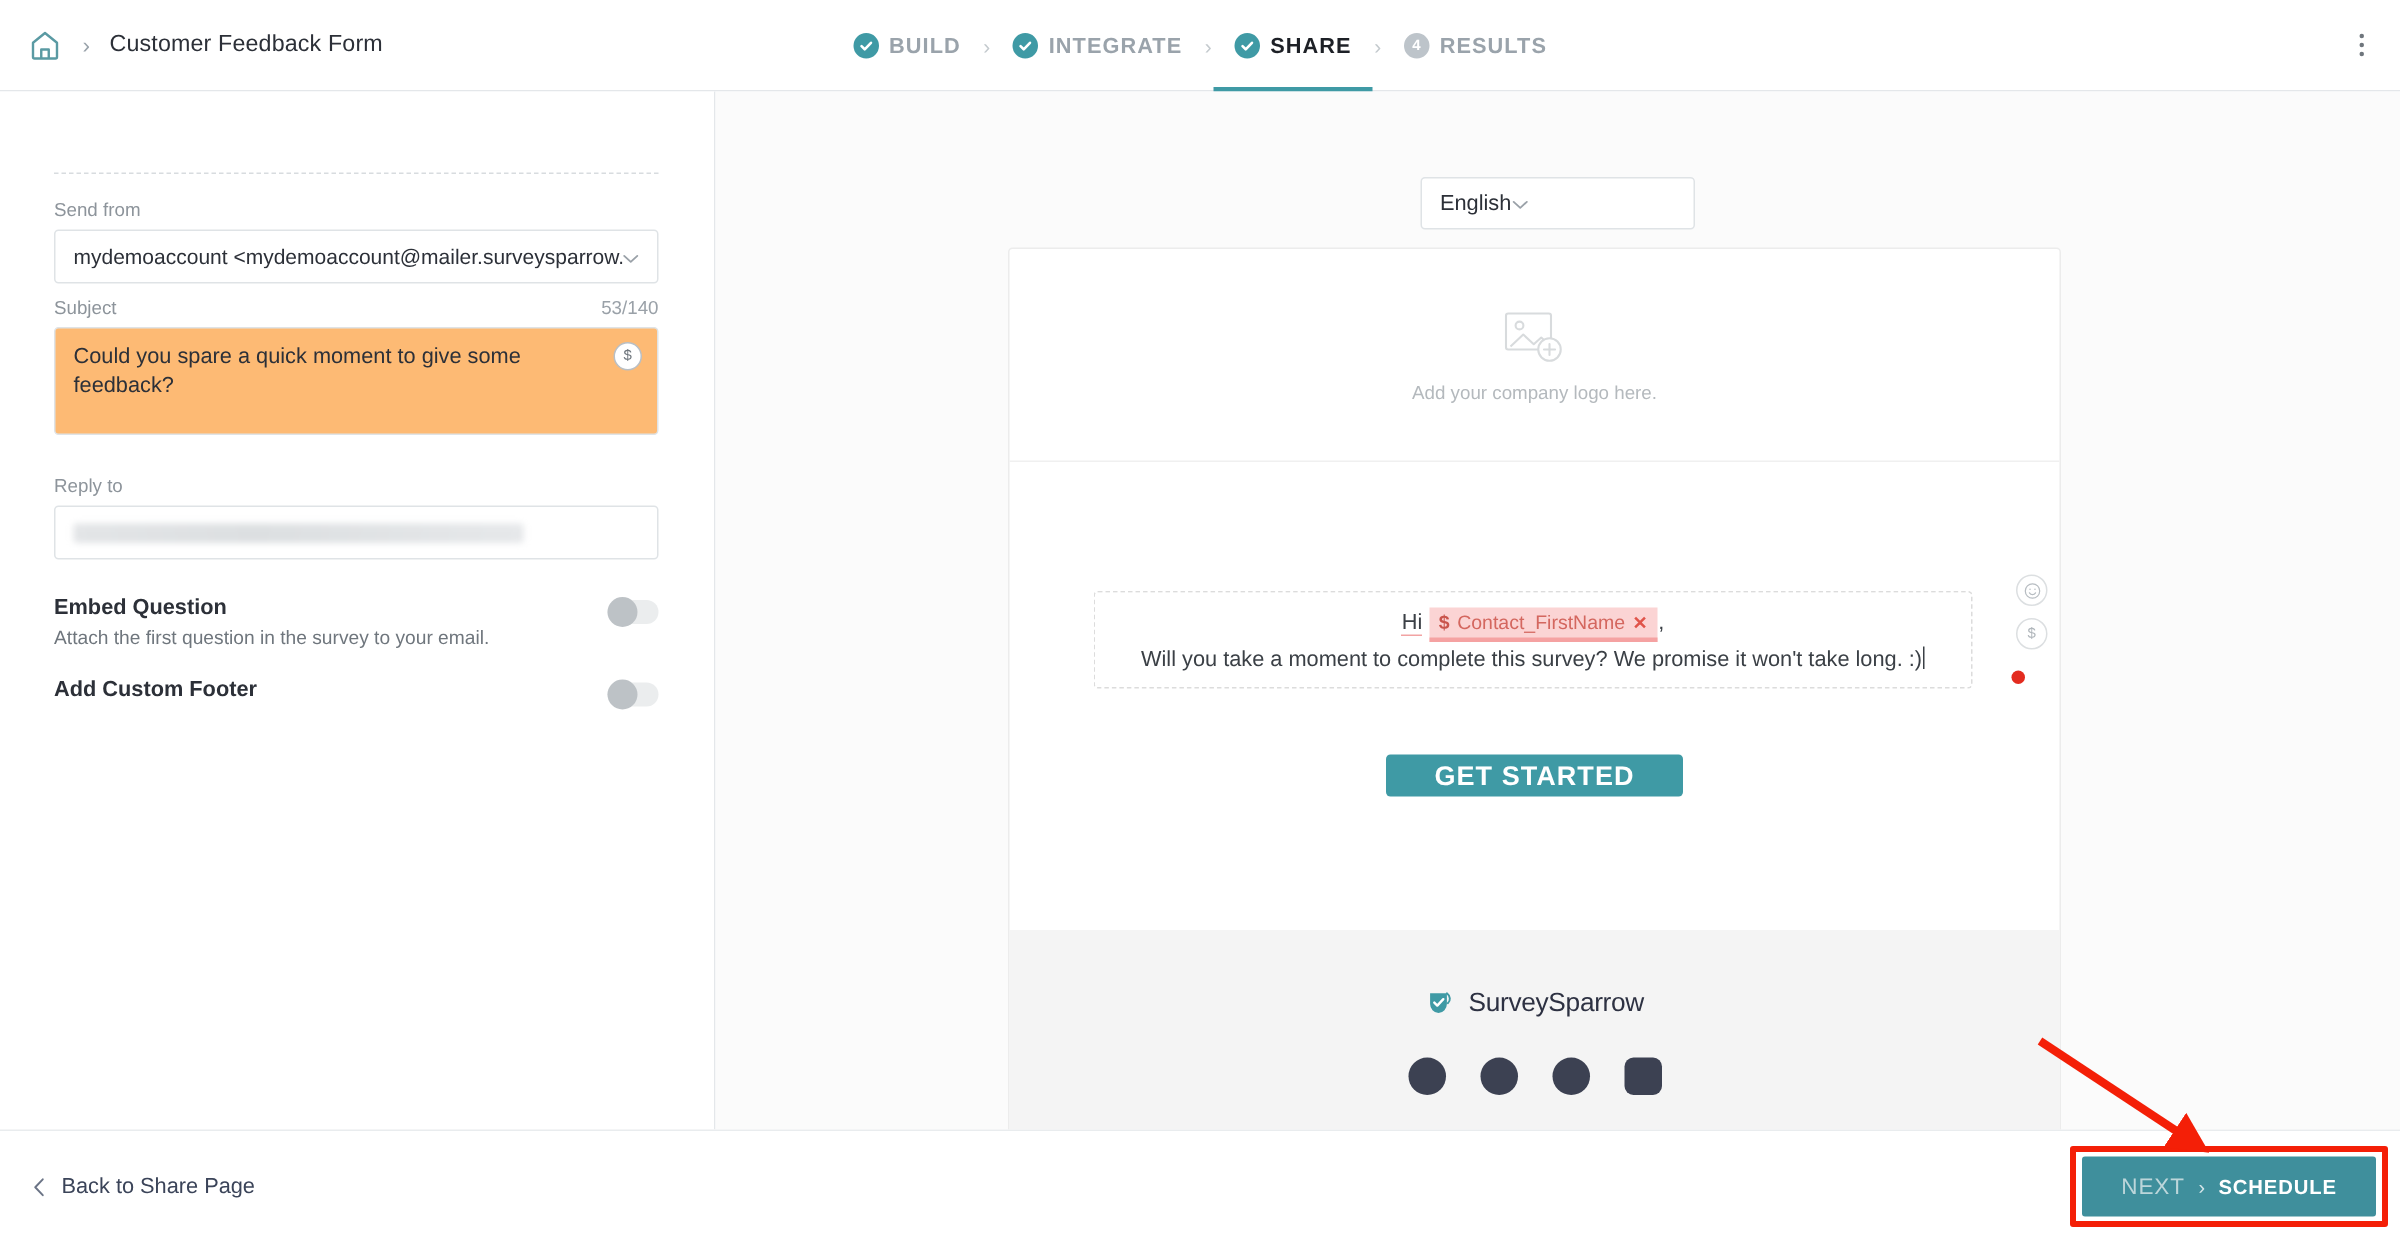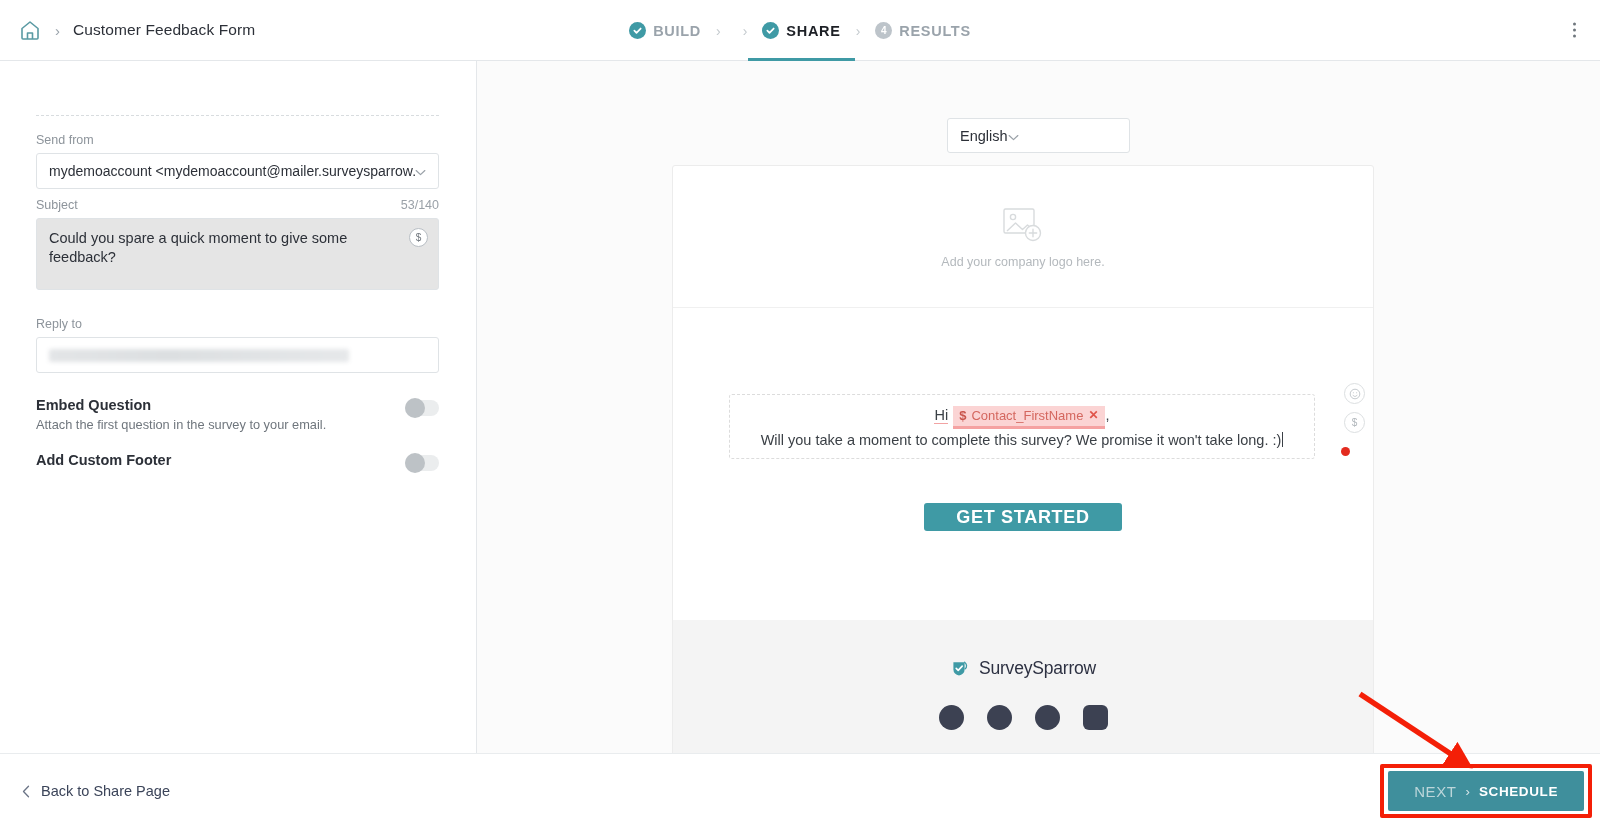--- a/index.html
+++ b/index.html
@@ -69,21 +69,21 @@
     border: 1px solid #dfe3e6; border-radius: 3px; background: #fff;
     display: flex; align-items: center; padding: 0 12px;
     font-size: 14px; color: #2c3038; position: relative;
   }
   .select-value { flex: 1; white-space: nowrap; overflow: hidden; }
   .select-value.placeholder { color: #9aa1a8; }
   .chev { width: 11px; height: 7px; flex: none; }
 
   .textarea-box {
     margin-top: 6px; width: 100%; height: 72px;
-    border: 1px solid #dfe3e6; border-radius: 3px; background: #e5e5e5;
+    border: 1px solid #dfe3e6; border-radius: 3px; background: #fdba74;
     padding: 10px 12px; position: relative;
   }
   .textarea-text { font-size: 14.5px; color: #2c3038; padding-right: 32px; line-height: 1.3; }
   .tag-btn {
     position: absolute; right: 10px; top: 9px;
     width: 19px; height: 19px; border-radius: 50%; border: 1px solid #b9bfc5;
     display: flex; align-items: center; justify-content: center;
     font-size: 10px; color: #6f767d; cursor: pointer; background: #fff;
   }
 
@@ -244,20 +244,28 @@
       <div class="step">
         <span class="step-badge done">
           <svg viewBox="0 0 14 14" fill="none" stroke="#fff" stroke-width="2.2" stroke-linecap="round" stroke-linejoin="round">
               <path d="M3 7.3l2.7 2.7L11 4.5"></path>
             </svg>
         </span>
         <span class="step-label">BUILD</span>
       </div>
       <span class="step-arrow">›</span>
 
+      <div class="step">
+        <span class="step-badge done">
+          <svg viewBox="0 0 14 14" fill="none" stroke="#fff" stroke-width="2.2" stroke-linecap="round" stroke-linejoin="round">
+              <path d="M3 7.3l2.7 2.7L11 4.5"></path>
+            </svg>
+        </span>
+        <span class="step-label">INTEGRATE</span>
+      </div>
       <span class="step-arrow">›</span>
 
       <div class="step active">
         <span class="step-badge done">
           <svg viewBox="0 0 14 14" fill="none" stroke="#fff" stroke-width="2.2" stroke-linecap="round" stroke-linejoin="round">
               <path d="M3 7.3l2.7 2.7L11 4.5"></path>
             </svg>
         </span>
         <span class="step-label">SHARE</span>
         <span class="step-underline"></span>

